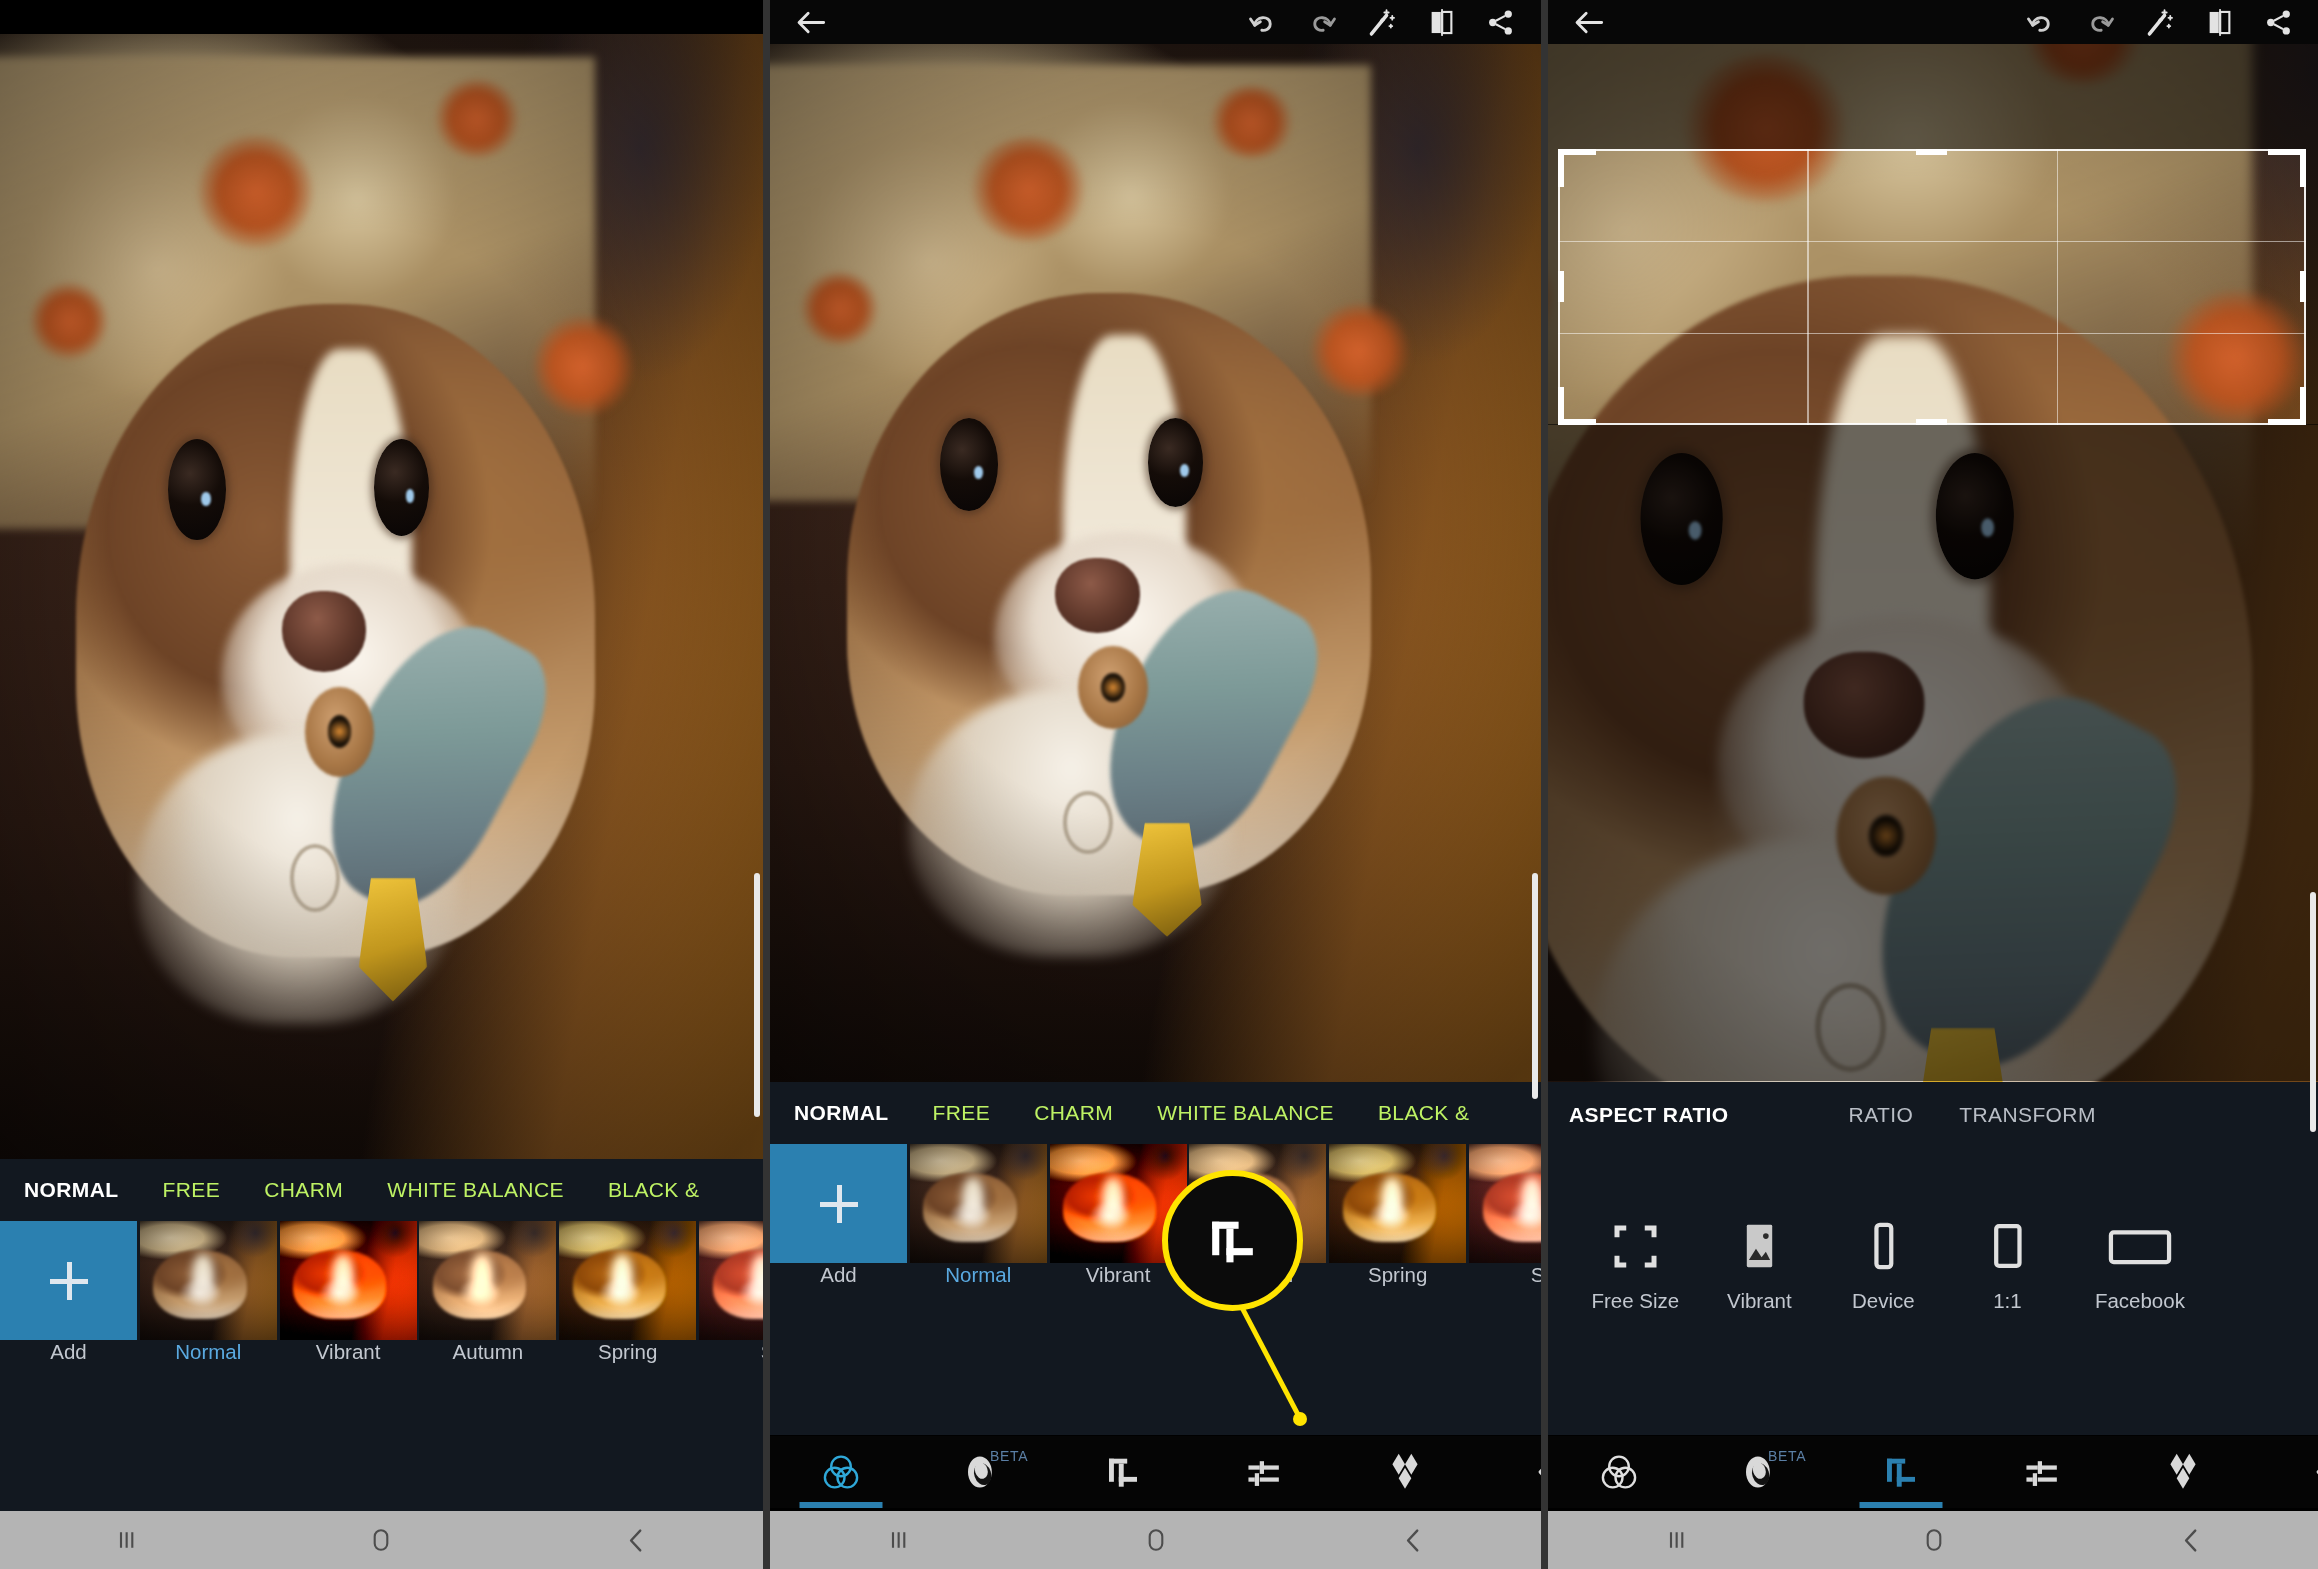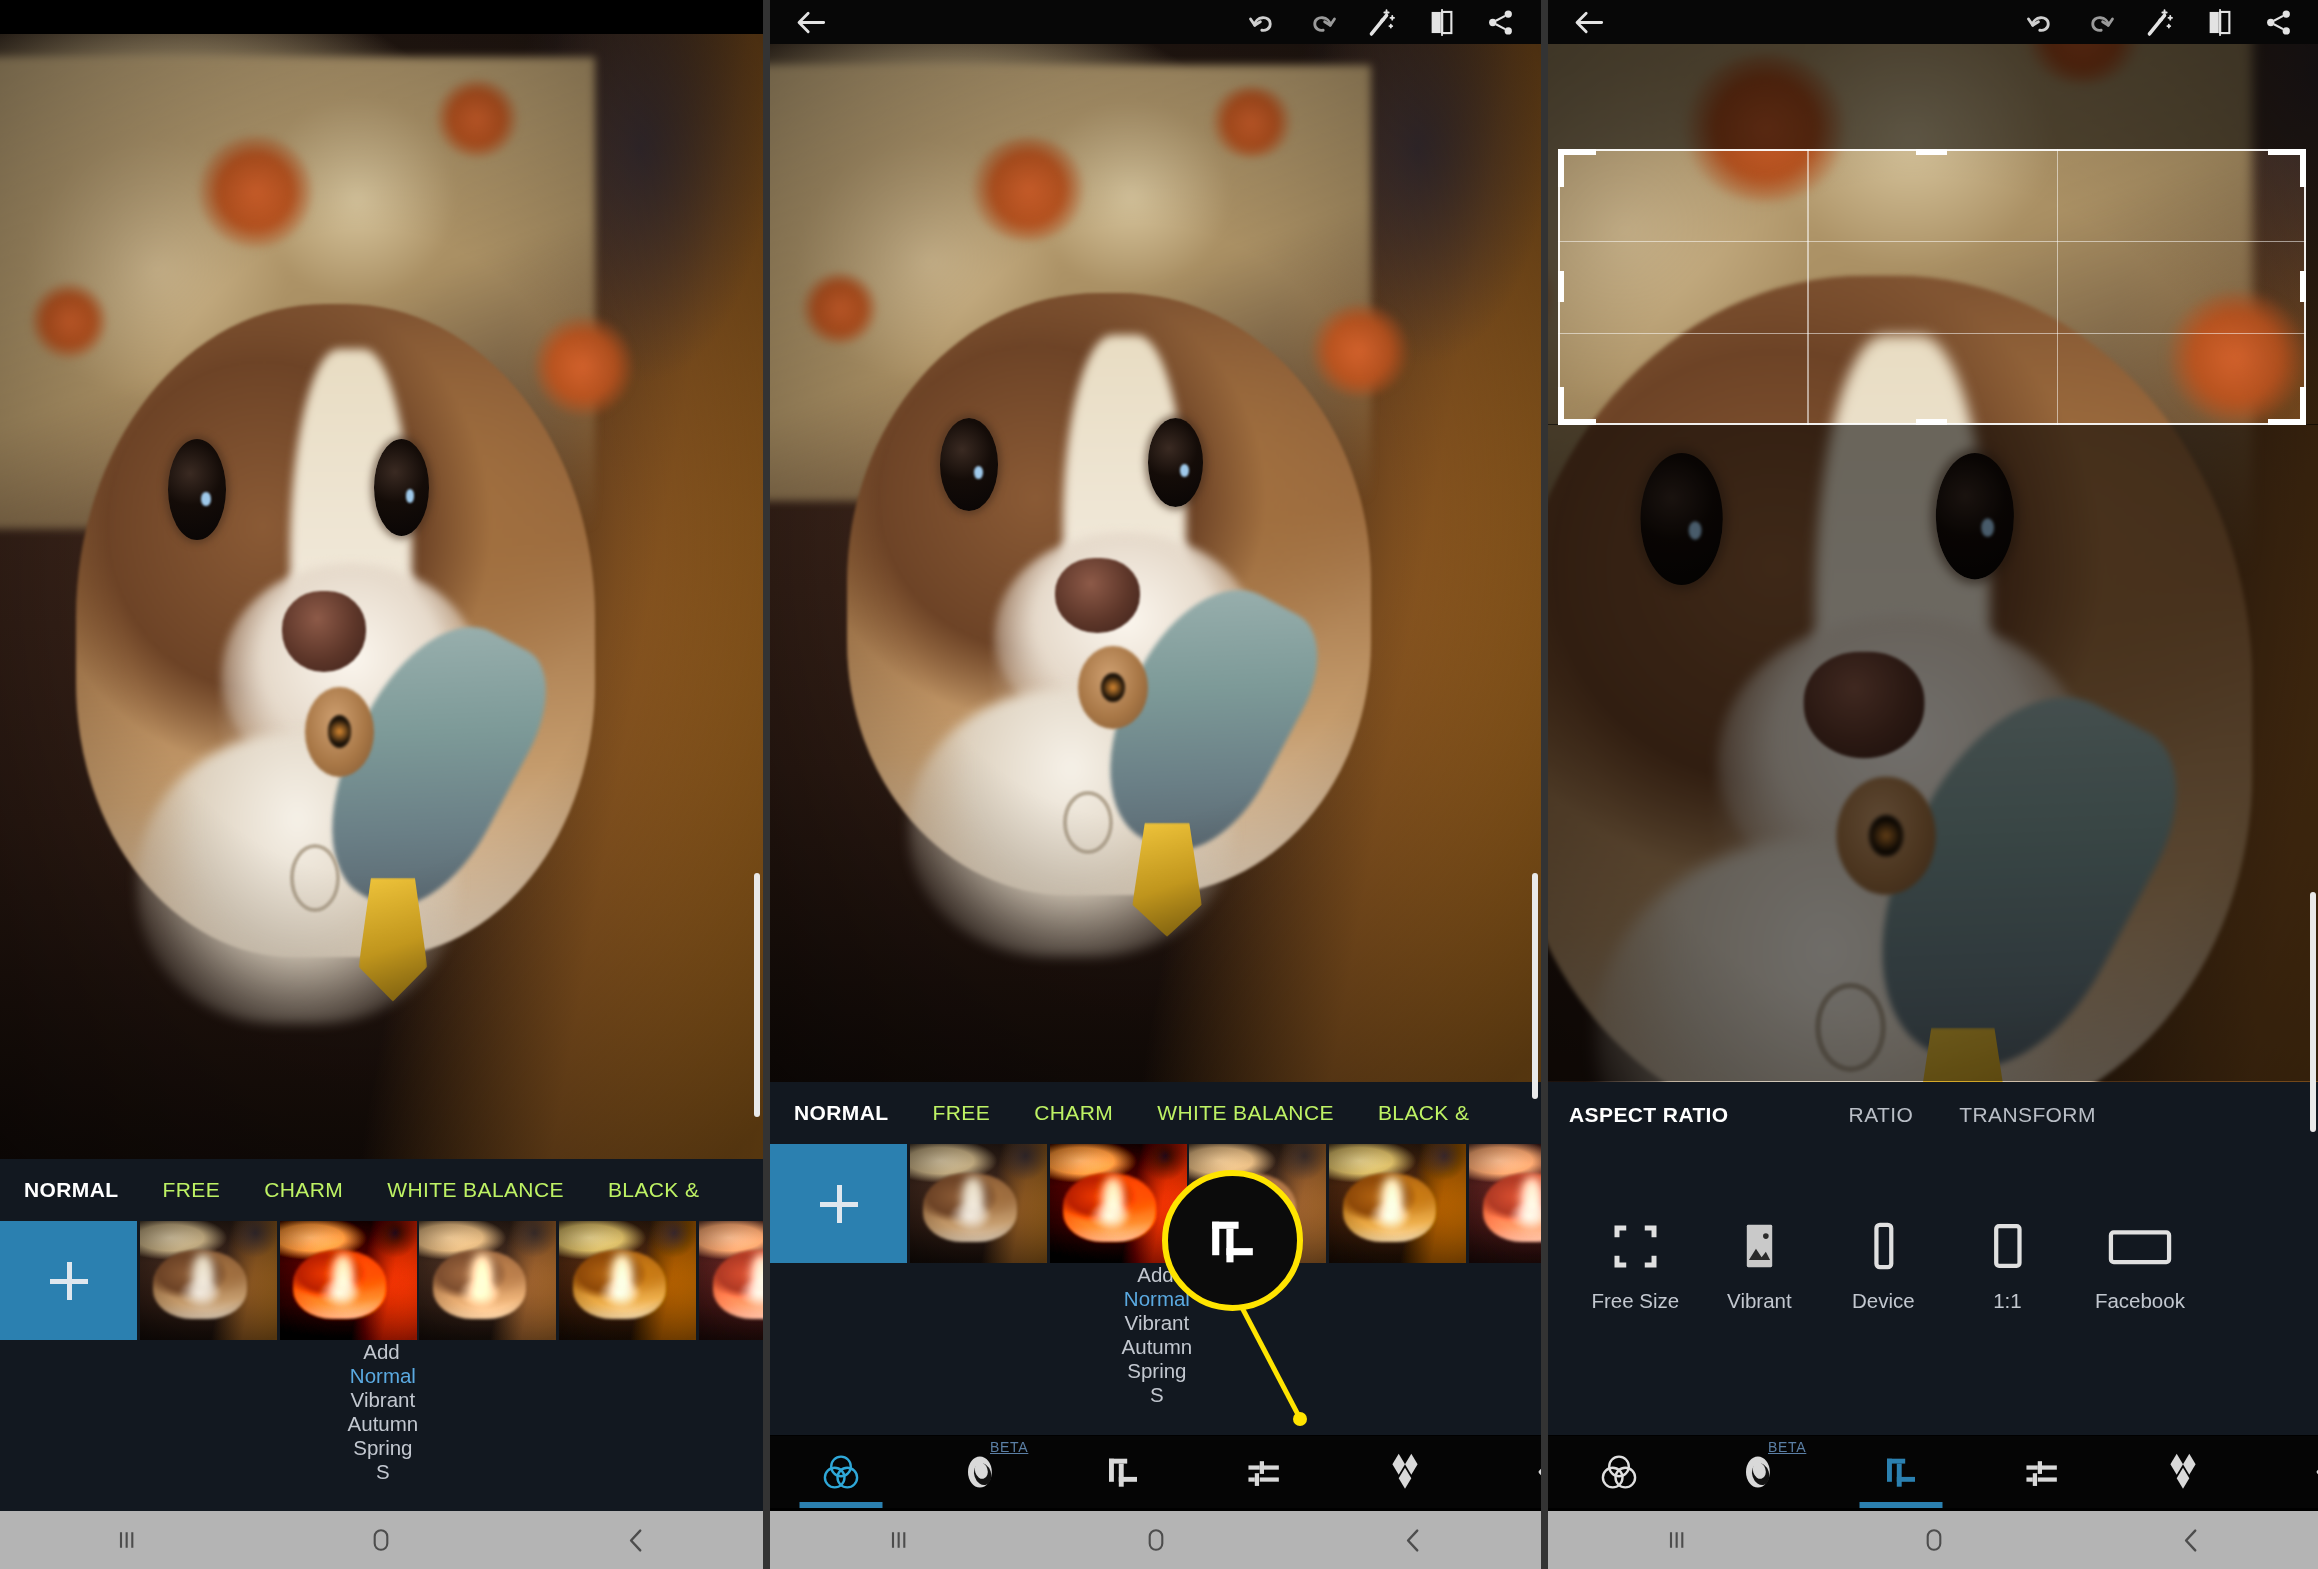--- a/index.html
+++ b/index.html
@@ -190,21 +190,21 @@
     display:flex; align-items:center; justify-content:center;
   }
   .thumb.add .plus { position:relative; width:38px; height:38px; }
   .thumb.add .plus::before, .thumb.add .plus::after {
     content:""; position:absolute; background:#dfe7ee;
   }
   .thumb.add .plus::before { left:0; top:17px; width:38px; height:5px; }
   .thumb.add .plus::after  { top:0; left:17px; width:5px; height:38px; }
   .thumb .tmini { position:absolute; inset:0; }
 
-  .labels { display:flex; height: 55px; align-items:center;flex-direction:column; }
+  .labels { display:flex; height: 55px; align-items:flex-start; }
   .flabel {
     width: 137px; flex-shrink:0; text-align:center;
     font-size: 20.5px; color:#c2c7cf;
   }
   .flabel + .flabel { margin-left: 2.8px; }
   .flabel.active { color:#5aa9e0; }
 
   
   .ar-tabs { display:flex; align-items:center; height:65px; padding-left:21px; }
   .ar-tab { font-size:21px; color:#b9bec6; letter-spacing:0.4px; }
@@ -218,21 +218,21 @@
   .ar-lbl { margin-top: 17px; font-size:20.5px; color:#c2c7cf; white-space:nowrap; }
 
   
   .toolbar {
     position:absolute; left:0; right:0;
     height: 72px; background:#050505;
     display:flex; align-items:center;
     z-index: 5;
   }
   .tool { width: 141px; flex-shrink:0; display:flex; align-items:center; justify-content:center; position:relative; height:72px; }
-  .tool .badge { position:absolute; top:3px; left:79px; font-size:14px; color:#5b7fa5; letter-spacing:0.7px;text-decoration:underline; }
+  .tool .badge { position:absolute; top:12px; left:79px; font-size:14px; color:#5b7fa5; letter-spacing:0.7px; }
   .tool .underline { position:absolute; bottom:0; left:50%; transform:translateX(-50%); width:83px; height:5.7px; background:#2b80b0; }
 
   
   .navbar {
     position:absolute; left:0; right:0; bottom:0; height:58px;
     background:#b4b4b4;
     display:flex; align-items:center; justify-content:space-around;
   }
   .nav-b { width:85px; height:58px; display:flex; align-items:center; justify-content:center; }
 

